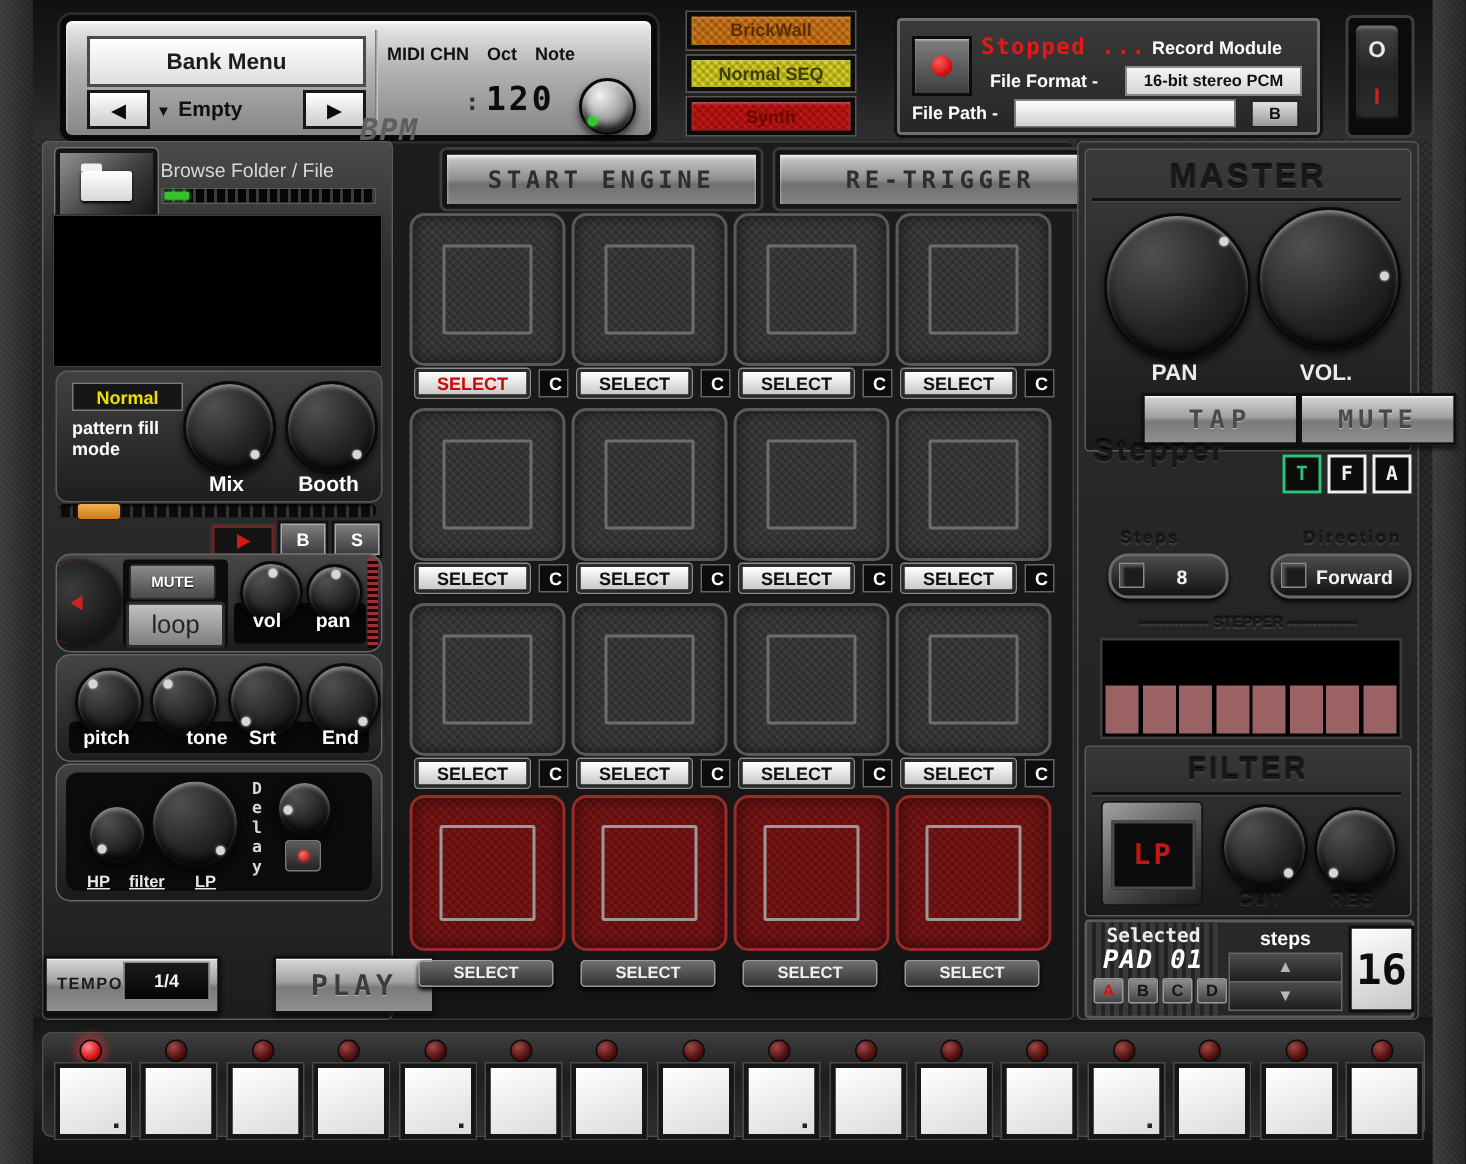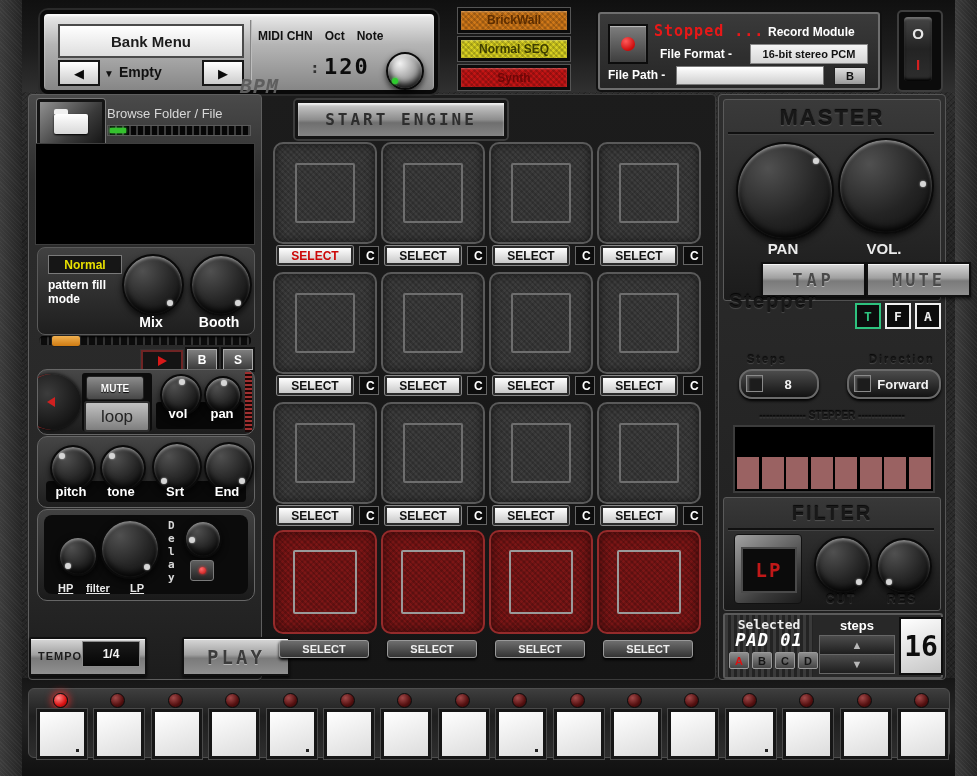--- a/index.html
+++ b/index.html
@@ -389,21 +389,21 @@
       <div class="abs knob" style="left:62px;top:8px;width:42px;height:42px">
           <span class="dot dot-tl"></span>
         </div>
       <div class="abs knob" style="left:114px;top:5px;width:46px;height:46px">
           <span class="dot dot-bl"></span>
         </div>
       <div class="abs knob" style="left:166px;top:5px;width:46px;height:46px">
           <span class="dot dot-br"></span>
         </div>
       <div class="kr-label" style="left:8px">pitch</div>
-      <div class="kr-label" style="left:58px">tone</div>
+      <div class="kr-label" style="left:75px">tone</div>
       <div class="kr-label" style="left:112px">Srt</div>
       <div class="kr-label" style="left:164px">End</div>
     </div>
 
     <div class="abs filter-panel">
       <div class="filter-black"></div>
       <div class="abs knob hp-knob">
           <span class="dot dot-bl"></span>
         </div>
       <div class="abs knob big-filter-knob">
@@ -427,20 +427,23 @@
           <span>1/4</span>
         </span>
     </div>
     <div class="abs metal seq-play ctr techno">
         <span>PLAY</span>
       </div>
   </div>
 
   <div class="abs engine-btn start-engine ctr techno">
       <span>START ENGINE</span>
+    </div>
+  <div class="abs engine-btn re-trigger ctr techno">
+      <span>RE-TRIGGER</span>
     </div>
 
   <div class="abs" style="left:273px;top:142px;width:428px;height:524px" id="pad-grid">
       <div class="pad checker gray" style="left: 0px; top: 0px;">
         <div class="pad-inner"></div>
       </div>
       <button class="sel-btn active" style="left: 4px; top: 104px;">SELECT</button>
       <button class="c-btn" style="left: 86px; top: 104px;">C</button>
       <div class="pad checker gray" style="left: 108px; top: 0px;">
         <div class="pad-inner"></div>

